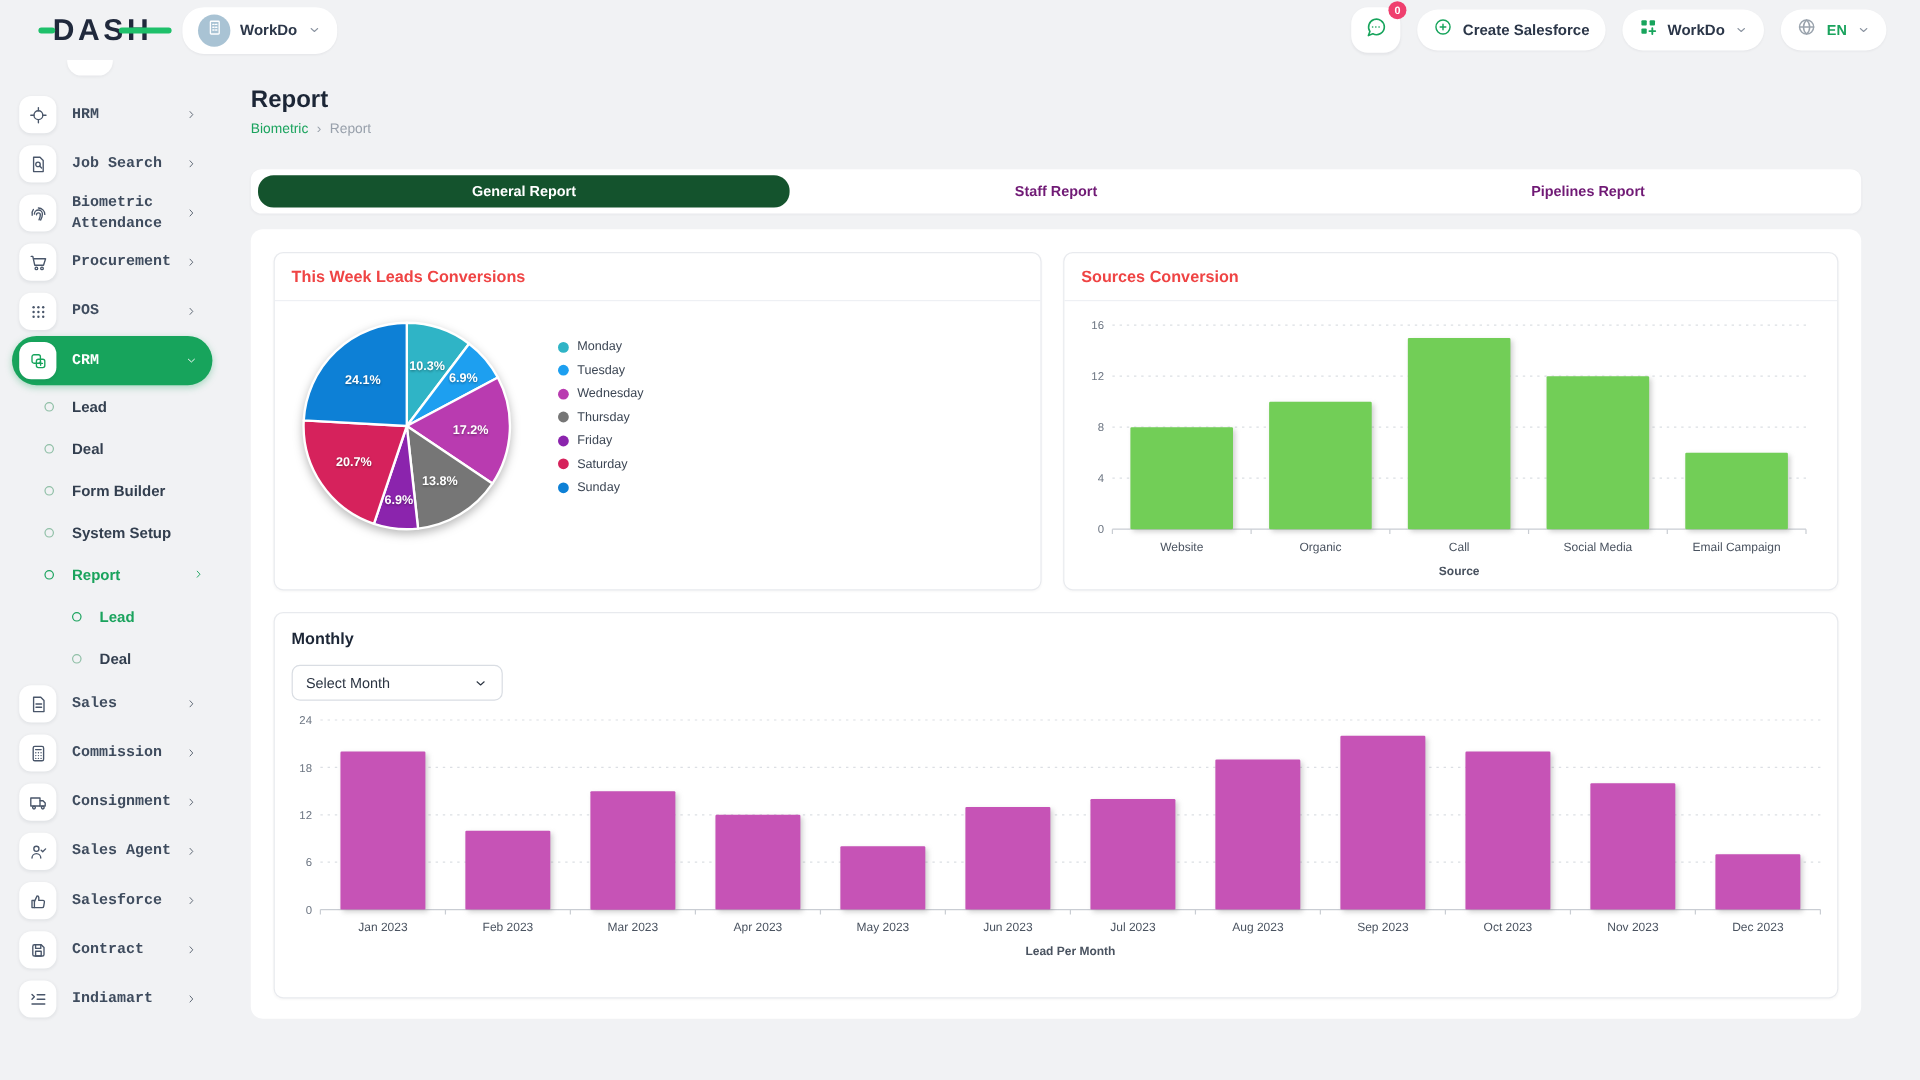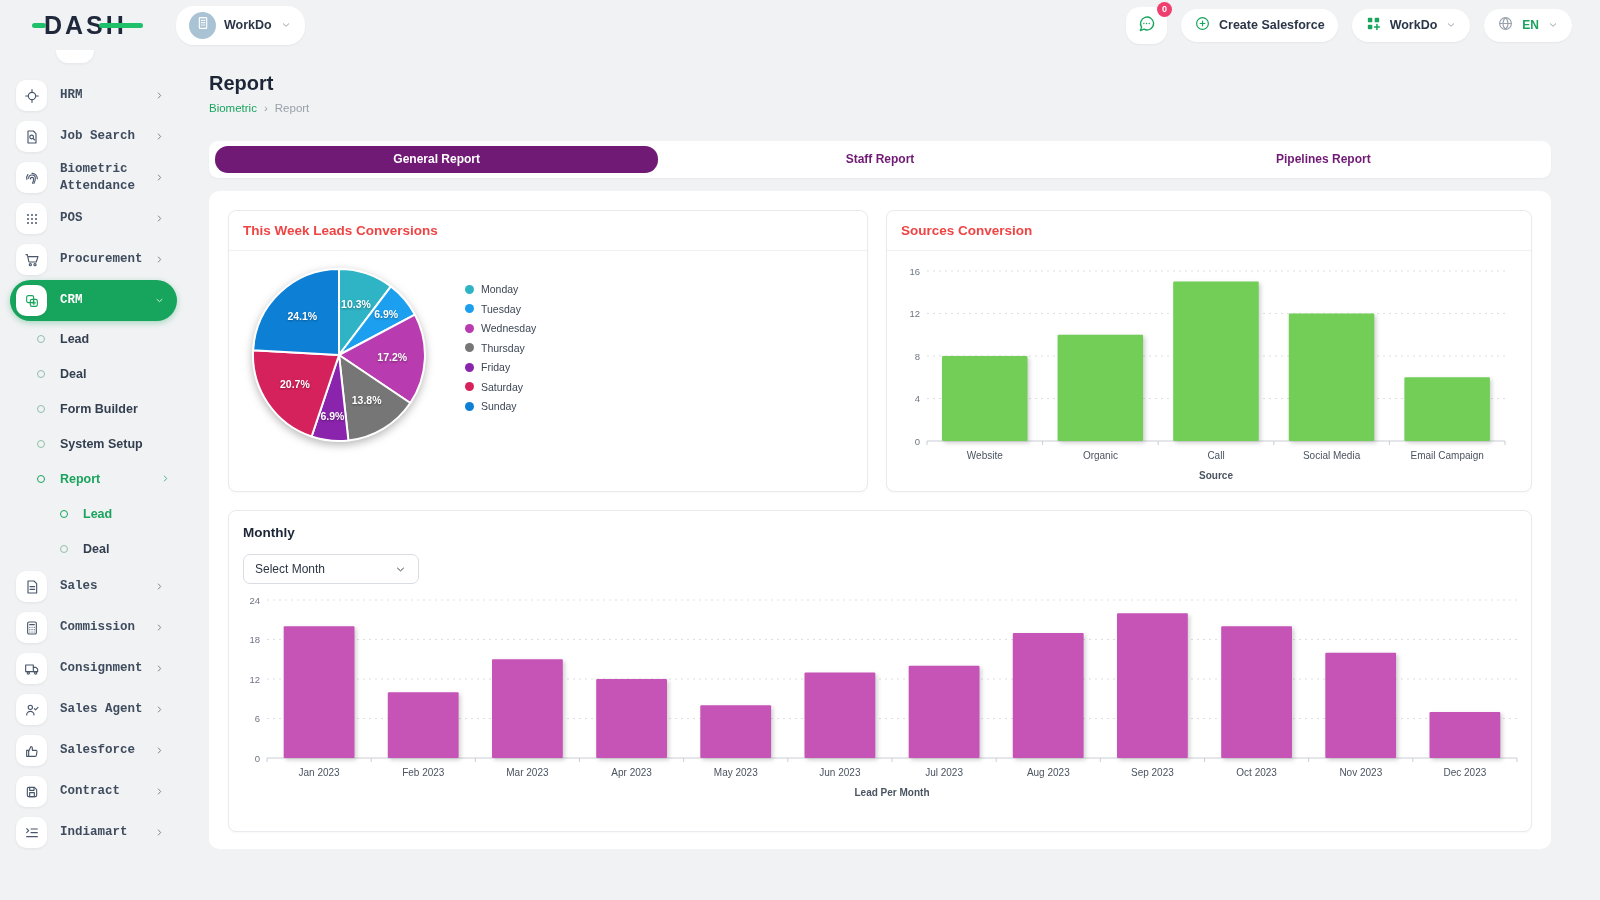--- a/index.html
+++ b/index.html
@@ -1,21 +1,21 @@
 <!DOCTYPE html>
 <html><head>
 <meta charset="utf-8">
 <style>
   * { box-sizing:border-box; margin:0; padding:0; }
   html,body { width:1600px; height:900px; overflow:hidden; }
   body { background:#f1f2f4; font-family:"Liberation Sans", sans-serif; color:#1d2737; }
 
   
   .topbar { height:50px; display:flex; align-items:center; }
-  .logo-wrap { width:176px; padding-left:44px; flex:0 0 auto; }
+  .logo-wrap { width:152px; padding-left:44px; flex:0 0 auto; }
   .logo { position:relative; font-weight:800; font-size:25px; letter-spacing:3px; color:#20293c; display:inline-block; }
   .logo::before { content:""; position:absolute; left:-12px; top:12px; width:14px; height:5px; background:#1ec06a; border-radius:3px; }
   .logo::after { content:""; position:absolute; right:-16px; top:12px; width:44px; height:5px; background:#1ec06a; border-radius:3px; }
   .pill { background:#fff; border-radius:18px; display:flex; align-items:center; gap:8px; padding:6px 13px; box-shadow:0 1px 2px rgba(16,24,40,.05); cursor:pointer; }
   .pill-label { font-size:12.5px; font-weight:700; color:#2b3648; }
   .ws-avatar { width:27px; height:27px; border-radius:50%; background:#a9c3d4; display:flex; align-items:center; justify-content:center; color:#fff; }
   .topbar-right { margin-left:auto; display:flex; align-items:center; gap:14px; margin-right:28px; }
   .icon-btn { position:relative; background:#fff; border-radius:14px; padding:7px 11px; box-shadow:0 1px 2px rgba(16,24,40,.05); cursor:pointer; color:#17a45c; }
   .badge { position:absolute; top:-5px; right:-5px; min-width:15px; height:15px; background:#ef3f6e; color:#fff; border-radius:8px; font-size:9px; font-weight:700; display:flex; align-items:center; justify-content:center; padding:0 4px; }
   .chev { color:#8a93a0; display:flex; }
@@ -45,21 +45,21 @@
 
   
   .main { flex:1; padding:0 55px 0 19px; }
   .page-title { font-size:20px; font-weight:800; color:#1c2636; margin-top:22px; }
   .breadcrumb { margin-top:7px; font-size:11.5px; display:flex; gap:7px; align-items:center; }
   .crumb-link { color:#1aa35d; cursor:pointer; }
   .crumb-sep, .crumb-cur { color:#98a0ab; }
 
   .tabs { margin-top:27px; background:#fff; border-radius:9px; height:37px; display:flex; align-items:center; padding:5px 6px; box-shadow:0 1px 2px rgba(16,24,40,.04); }
   .tab { flex:1; text-align:center; font-size:12px; font-weight:600; color:#701a75; cursor:pointer; line-height:27px; }
-  .tab.active { background:#701a75; color:#fff; border-radius:13px; height:27px; }
+  .tab.active { background:#14532d; color:#fff; border-radius:13px; height:27px; }
 
   .content-wrap { background:#fff; border-radius:10px; margin-top:13px; padding:19px; height:658px; }
   .cards-row { display:flex; gap:18px; }
   .card { border:1px solid #e8eaee; border-radius:8px; background:#fff; box-shadow:0 1px 2px rgba(16,24,40,.03); }
   .card-header { padding:12px 14px; border-bottom:1px solid #eef0f4; font-size:13.5px; font-weight:800; color:#ef4444; }
   .card-weekly { width:640px; height:282px; }
   .card-sources { flex:1; height:282px; }
   .weekly-body { display:flex; padding:8px 14px; }
   .legend { margin-left:26px; margin-top:24px; }
   .legend-item { display:flex; align-items:center; gap:7px; margin-bottom:7.5px; font-size:10.5px; color:#3c4654; }
@@ -186,49 +186,49 @@
           <span class="side-label" style="max-width: 78px;">Biometric Attendance</span>
           <span class="side-chev">
             <svg width="11" height="11" viewBox="0 0 24 24" fill="none" stroke="currentColor" stroke-width="1.7" stroke-linecap="round" stroke-linejoin="round">
               <path d="M9.5 6.5l5 5.5-5 5.5"></path>
             </svg>
           </span>
         </div>
         <div class="side-item">
           <span class="tile">
             <svg width="16" height="16" viewBox="0 0 24 24" fill="none" stroke="currentColor" stroke-width="1.7" stroke-linecap="round" stroke-linejoin="round">
+              <path d="M3 4h2l2.4 11h11L21 7H7"></path>
+              <circle cx="9.5" cy="19" r="1.6"></circle>
+              <circle cx="16.5" cy="19" r="1.6"></circle>
+            </svg>
+          </span>
+          <span class="side-label">Procurement</span>
+          <span class="side-chev">
+            <svg width="11" height="11" viewBox="0 0 24 24" fill="none" stroke="currentColor" stroke-width="1.7" stroke-linecap="round" stroke-linejoin="round">
+              <path d="M9.5 6.5l5 5.5-5 5.5"></path>
+            </svg>
+          </span>
+        </div>
+        <div class="side-item">
+          <span class="tile">
+            <svg width="16" height="16" viewBox="0 0 24 24" fill="none" stroke="currentColor" stroke-width="1.7" stroke-linecap="round" stroke-linejoin="round">
               <g fill="currentColor" stroke="none">
                 <circle cx="6" cy="6" r="1.5"></circle>
                 <circle cx="12" cy="6" r="1.5"></circle>
                 <circle cx="18" cy="6" r="1.5"></circle>
                 <circle cx="6" cy="12" r="1.5"></circle>
                 <circle cx="12" cy="12" r="1.5"></circle>
                 <circle cx="18" cy="12" r="1.5"></circle>
                 <circle cx="6" cy="18" r="1.5"></circle>
                 <circle cx="12" cy="18" r="1.5"></circle>
                 <circle cx="18" cy="18" r="1.5"></circle>
               </g>
             </svg>
           </span>
           <span class="side-label">POS</span>
-          <span class="side-chev">
-            <svg width="11" height="11" viewBox="0 0 24 24" fill="none" stroke="currentColor" stroke-width="1.7" stroke-linecap="round" stroke-linejoin="round">
-              <path d="M9.5 6.5l5 5.5-5 5.5"></path>
-            </svg>
-          </span>
-        </div>
-        <div class="side-item">
-          <span class="tile">
-            <svg width="16" height="16" viewBox="0 0 24 24" fill="none" stroke="currentColor" stroke-width="1.7" stroke-linecap="round" stroke-linejoin="round">
-              <path d="M3 4h2l2.4 11h11L21 7H7"></path>
-              <circle cx="9.5" cy="19" r="1.6"></circle>
-              <circle cx="16.5" cy="19" r="1.6"></circle>
-            </svg>
-          </span>
-          <span class="side-label">Procurement</span>
           <span class="side-chev">
             <svg width="11" height="11" viewBox="0 0 24 24" fill="none" stroke="currentColor" stroke-width="1.7" stroke-linecap="round" stroke-linejoin="round">
               <path d="M9.5 6.5l5 5.5-5 5.5"></path>
             </svg>
           </span>
         </div>
         <div class="side-item active">
           <span class="tile">
             <svg width="16" height="16" viewBox="0 0 24 24" fill="none" stroke="currentColor" stroke-width="1.7" stroke-linecap="round" stroke-linejoin="round">
               <rect x="4" y="4" width="10.5" height="10.5" rx="2.5"></rect>

